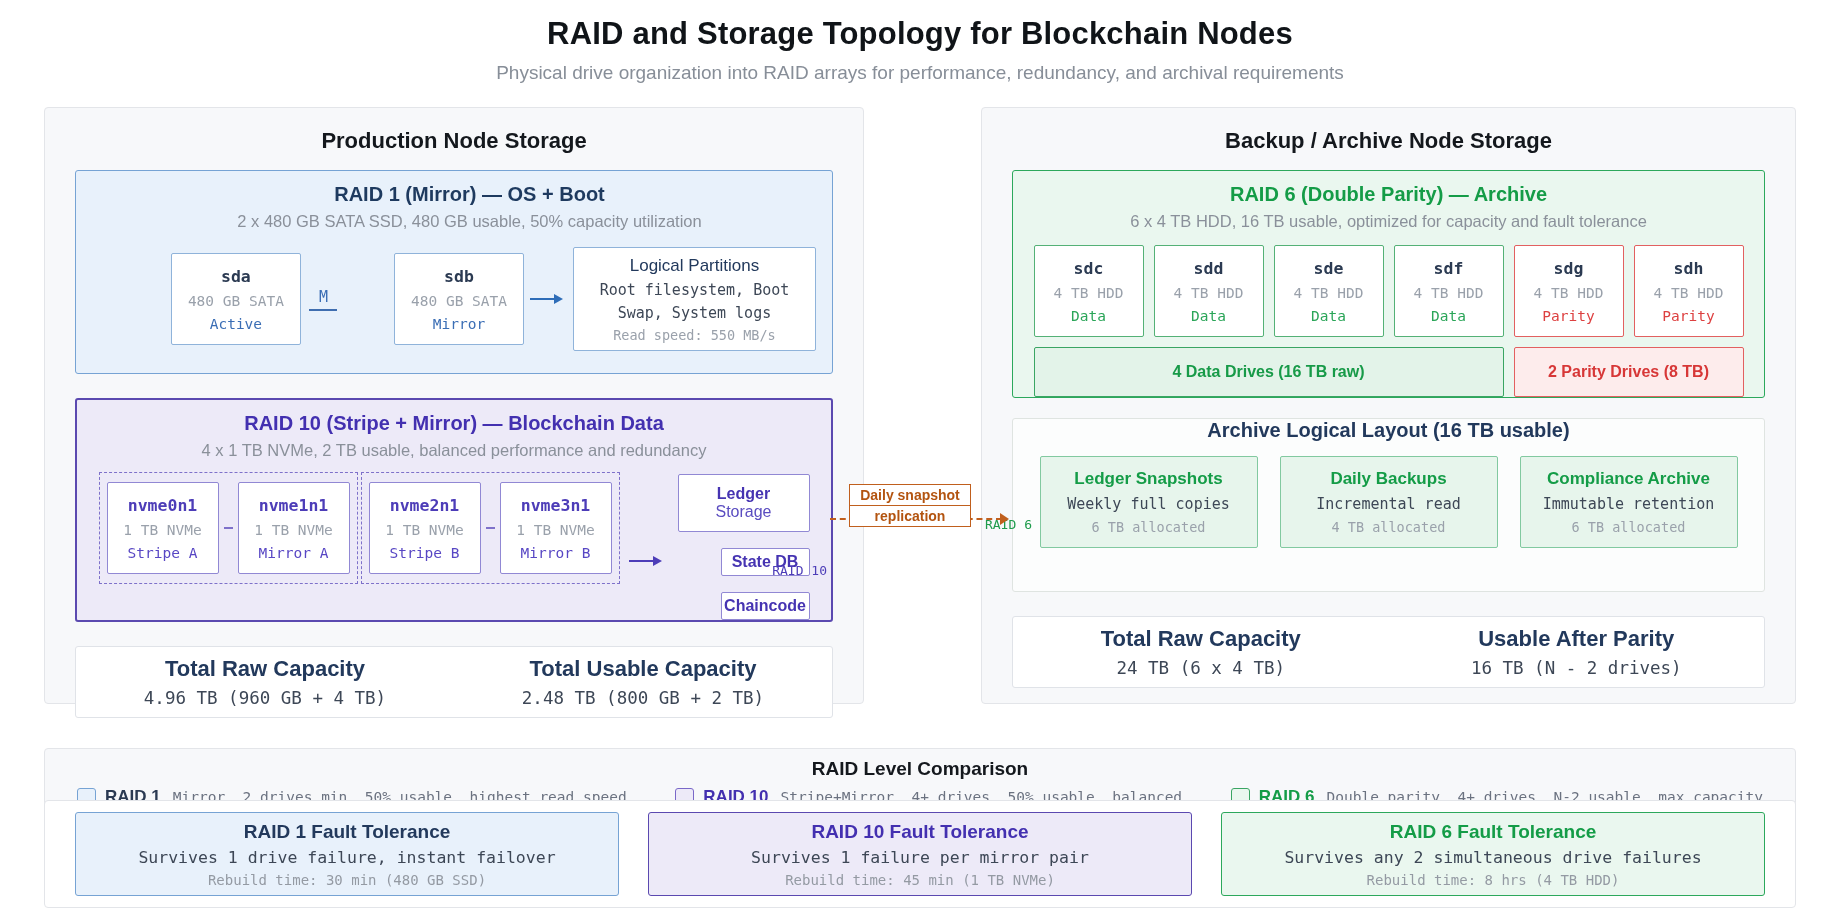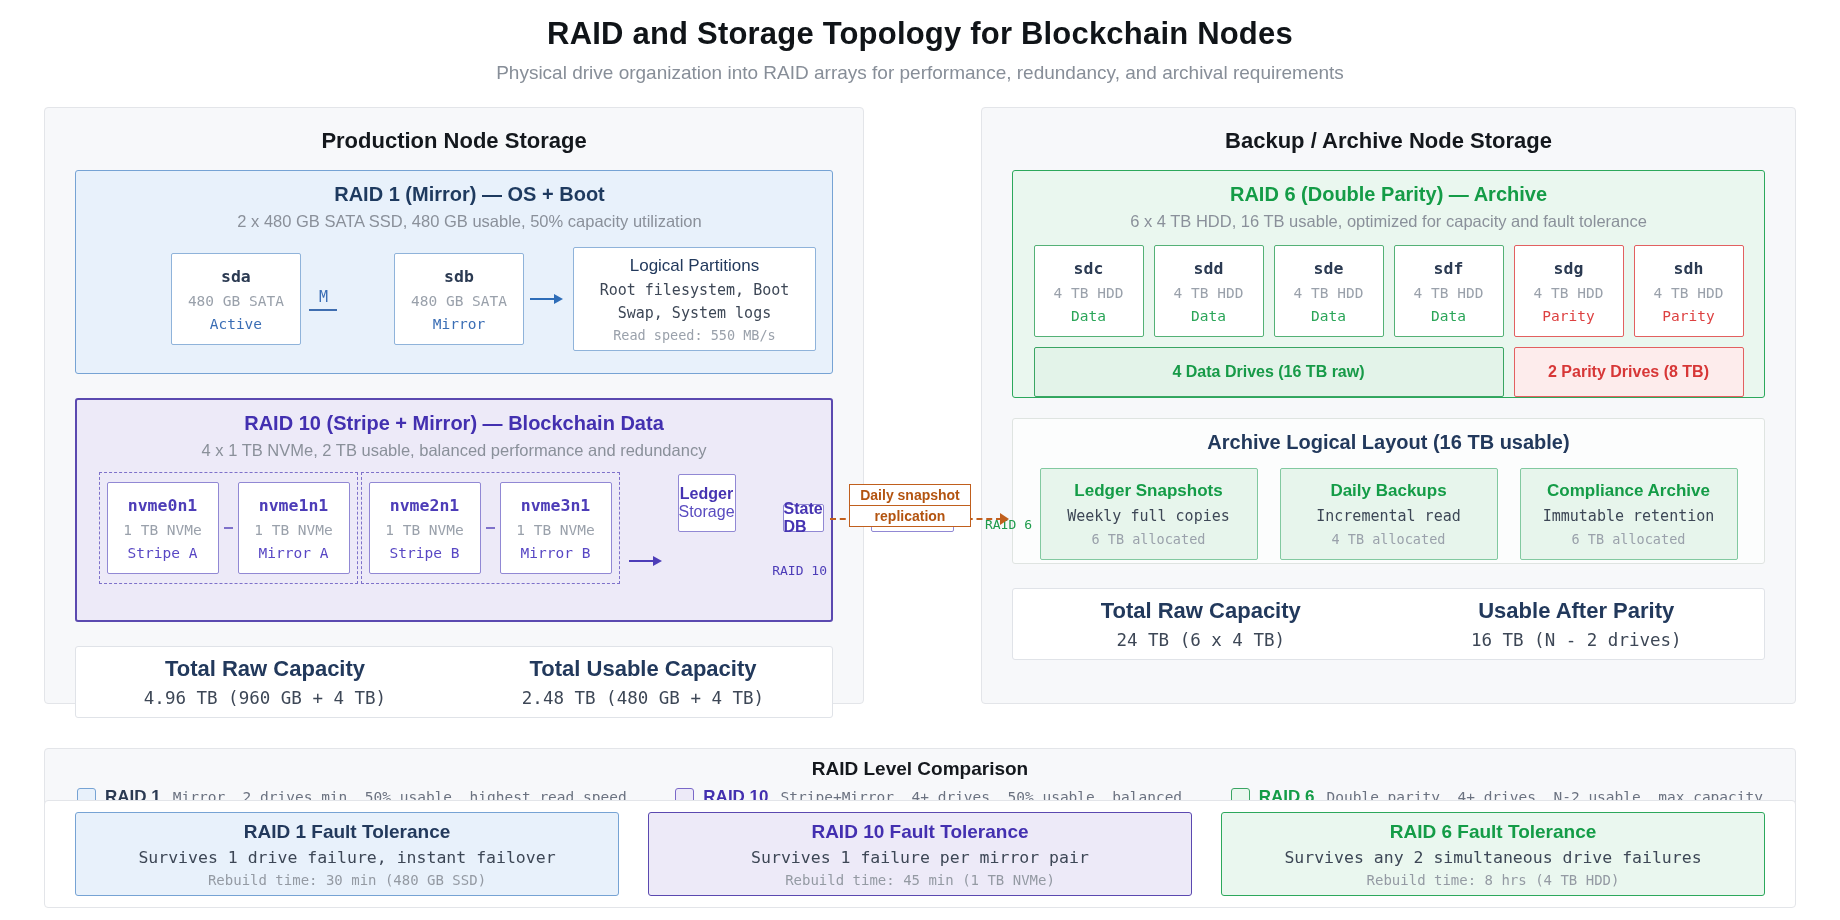--- a/index.html
+++ b/index.html
@@ -56,21 +56,21 @@
   .partbox{width:300px;height:104px;background:#fff;border:1px solid #8fb3da;display:flex;flex-direction:column;
            align-items:center;justify-content:center;gap:5px;margin-left:4px;border-radius:2px;}
   .pb-title{font-size:17px;font-weight:normal;color:#22395c;}
   .pb-line{font-size:15px;color:#3d4756;}
   .pb-note{font-size:13.5px;color:#9aa1ab;}
 
   
   .r10row{display:flex;align-items:flex-start;justify-content:center;margin-top:12px;}
   .pair{border:1.5px dashed #7e71ca;display:flex;align-items:center;padding:9px 7px;gap:5px;margin-right:3px;}
   .pdash{width:9px;height:1.5px;background:#7e71ca;}
-  .vols{display:flex;gap:4px;width:132px;margin-left:10px;margin-top:2px;align-items:flex-end;}
+  .vols{display:flex;flex-direction:column;gap:16px;width:132px;margin-left:10px;margin-top:2px;}
   .vol{background:#fff;border:1px solid #9188d4;display:flex;flex-direction:column;align-items:center;justify-content:center;border-radius:2px;}
   .vol.tall{height:58px;}
   .vol.short{height:28px;margin-left:43px;}
   .vol-l1{font-size:16px;font-weight:bold;color:#4634b2;}
   .vol-l2{font-size:16px;color:#5a4cc0;}
   .edge-label{position:absolute;font-size:13px;}
   .purple-el{right:4px;top:163px;color:var(--purple,#4d3db8);}
   .green-el{left:-28px;top:98px;color:#1d9b4b;}
 
   
@@ -79,21 +79,21 @@
   .tlabel{font-size:22px;font-weight:bold;color:#22395c;}
   .tvalue{font-size:17.5px;color:#3d4756;}
 
   
   .g-drives{display:flex;justify-content:center;gap:10px;margin-top:14px;}
   .strips{display:flex;justify-content:center;gap:10px;margin-top:10px;}
   .strip{height:50px;display:flex;align-items:center;justify-content:center;font-weight:bold;font-size:16px;border-radius:2px;}
   .strip.data{width:470px;background:#e3f3e9;border:1px solid #3aa563;color:#179a48;}
   .strip.parity{width:230px;background:var(--red_bg,#fdecec);border:1px solid var(--red_border,#e26060);color:#d73737;}
 
-  .archivebox{margin-top:20px;height:146px;background:#fcfdfd;border:1px solid #dfe4e1;border-radius:3px;position:relative;padding-top:12px;}
+  .archivebox{margin-top:20px;height:174px;background:#fcfdfd;border:1px solid #dfe4e1;border-radius:3px;position:relative;padding-top:0;}
   .ab-title{text-align:center;font-size:20px;font-weight:bold;color:#22395c;}
   .areas{display:flex;justify-content:center;gap:22px;margin-top:14px;}
   .area{width:218px;height:92px;background:#e7f5ec;border:1px solid #82c9a0;display:flex;flex-direction:column;
         align-items:center;justify-content:center;gap:6px;border-radius:2px;}
   .area-title{font-size:17px;font-weight:bold;color:#149c47;}
   .area-desc{font-size:15px;color:#3d4756;}
   .area-alloc{font-size:13.5px;color:#9aa1ab;}
 
   
   .repl-line{position:absolute;left:830px;top:518px;width:172px;border-top:2px dashed var(--orange,#c05f1d);z-index:2;}
@@ -224,21 +224,21 @@
       <div class="edge-label purple-el mono">RAID 10</div>
     </div>
 
     <div class="totals">
       <div class="tcell">
         <div class="tlabel">Total Raw Capacity</div>
         <div class="tvalue mono">4.96 TB (960 GB + 4 TB)</div>
       </div>
       <div class="tcell">
         <div class="tlabel">Total Usable Capacity</div>
-        <div class="tvalue mono">2.48 TB (480 GB + 4 TB)</div>
+        <div class="tvalue mono">2.48 TB (800 GB + 2 TB)</div>
       </div>
     </div>
   </section>
 
   <section class="panel right">
     <div class="panel-title">Backup / Archive Node Storage</div>
 
     <div class="raidbox green">
       <div class="rb-title green-t">RAID 6 (Double Parity) — Archive</div>
       <div class="rb-sub">6 x 4 TB HDD, 16 TB usable, optimized for capacity and fault tolerance</div>

